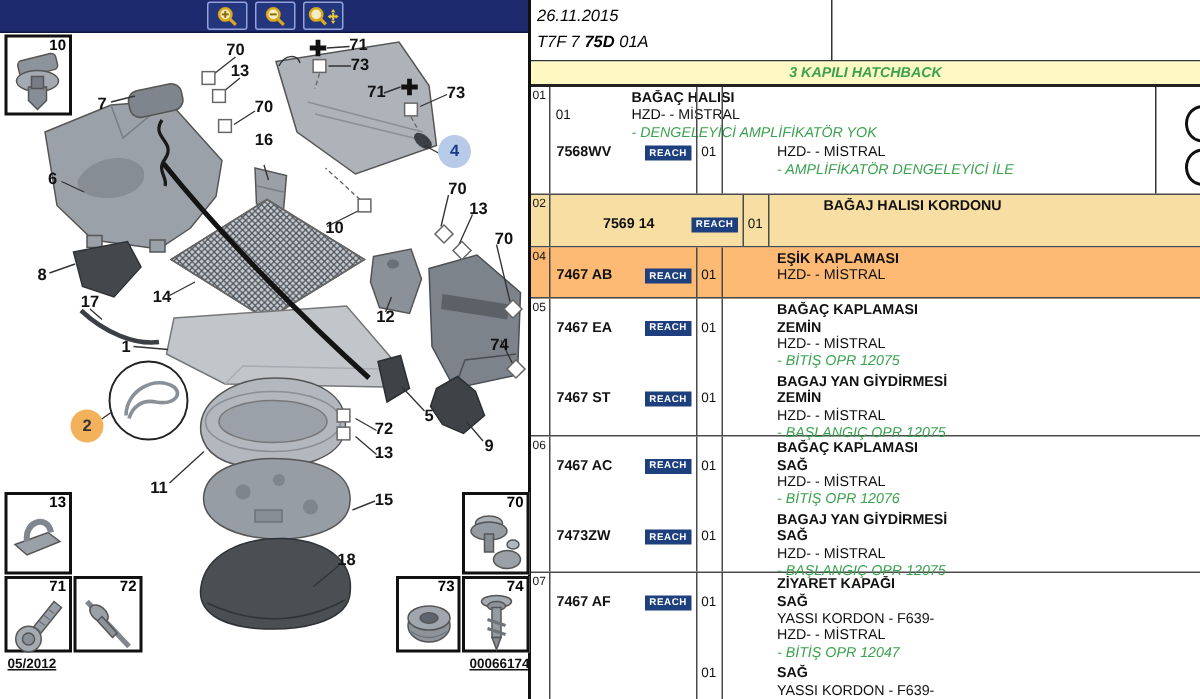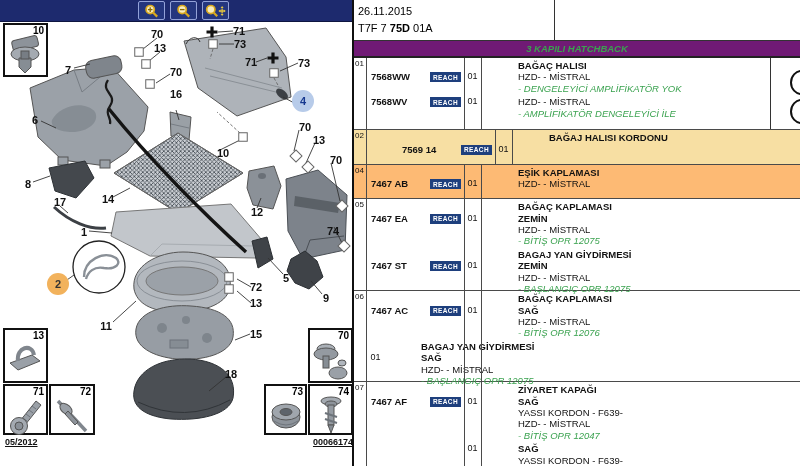--- a/index.html
+++ b/index.html
@@ -24,27 +24,27 @@
   .inset{position:absolute;border:2px solid #111;background:#fff;z-index:4;box-sizing:border-box;}
   .inset-label{position:absolute;top:0;right:2px;font-weight:bold;font-size:10px;}
   .inset svg{position:absolute;left:1px;top:7px;}
   .foot{position:absolute;font-weight:bold;font-size:9px;color:#111;z-index:5;text-decoration:underline;}
   #footL{left:5px;top:437px;}
   #footR{left:279px;top:437px;width:74px;text-align:right;}
 
   
   .rpanel{position:absolute;left:352px;top:0;width:448px;height:466px;border-left:2px solid #101010;
           box-sizing:border-box;background:#fff;display:flex;flex-direction:column;}
-  .hdr{height:40px;display:flex;border-bottom:1px solid #333;}
+  .hdr{height:40px;display:flex;border-bottom:1px solid #333;font-style:italic;}
   .hdr-left{width:201px;padding:3px 0 0 4px;border-right:1px solid #333;font-size:11px;
             line-height:17px;box-sizing:border-box;}
   .hdr-left .bold{font-weight:bold;}
   .hdr-right{flex:1;display:flex;align-items:center;justify-content:center;font-weight:bold;
              font-size:13.5px;letter-spacing:.3px;}
-  .band{height:15px;background:#701a75;border-bottom:2px solid #222;display:flex;align-items:center;
+  .band{height:15px;background:#fef9c3;border-bottom:2px solid #222;display:flex;align-items:center;
         justify-content:center;color:#3aa24f;font-style:italic;font-weight:bold;font-size:9.5px;}
   #groups{flex:1;display:flex;flex-direction:column;overflow:hidden;}
   .group{display:flex;border-bottom:1px solid #4a4a4a;position:relative;box-sizing:border-box;}
   .group[data-ref="01"]{height:76px;}
   .group[data-ref="02"]{height:36px;}
   .group[data-ref="04"]{height:36px;}
   .group[data-ref="05"]{height:92px;}
   .group[data-ref="06"]{height:91px;}
   .group[data-ref="07"]{flex:1;border-bottom:none;}
   .refcol{width:13px;border-right:1px solid #4a4a4a;font-size:8px;padding:1px 0 0 1px;
@@ -335,24 +335,20 @@
         <div>26.11.2015</div>
         <div><span>T7F 7 </span><span class="bold">75D</span><span> 01A</span></div>
       </div>
     </div>
     <div class="band">3 KAPILI HATCHBACK</div>
     <div id="groups">
         <div class="group" data-ref="01">
           <div class="refcol">01</div>
           <div class="gbody">
             <div class="part">
-              <div class="numcell off1">
-                <span class="pnum">7568WW</span>
-                <span class="reach">REACH</span>
-              </div>
               <div class="qtycell off1">01</div>
               <div class="desccell">
                 <div class="dline bold">BAĞAÇ HALISI</div>
                 <div class="dline ">HZD- - MİSTRAL</div>
                 <div class="dline green">- DENGELEYİCİ AMPLİFİKATÖR YOK</div>
               </div>
             </div>
             <div class="part">
               <div class="numcell">
                 <span class="pnum">7568WV</span>
@@ -441,20 +437,24 @@
               </div>
               <div class="qtycell off1">01</div>
               <div class="desccell">
                 <div class="dline bold">BAĞAÇ KAPLAMASI</div>
                 <div class="dline bold">SAĞ</div>
                 <div class="dline ">HZD- - MİSTRAL</div>
                 <div class="dline green">- BİTİŞ OPR 12076</div>
               </div>
             </div>
             <div class="part">
+              <div class="numcell off1">
+                <span class="pnum">7473ZW</span>
+                <span class="reach">REACH</span>
+              </div>
               <div class="qtycell off1">01</div>
               <div class="desccell">
                 <div class="dline bold">BAGAJ YAN GİYDİRMESİ</div>
                 <div class="dline bold">SAĞ</div>
                 <div class="dline ">HZD- - MİSTRAL</div>
                 <div class="dline green">- BAŞLANGIÇ OPR 12075</div>
               </div>
             </div>
           </div>
         </div>

